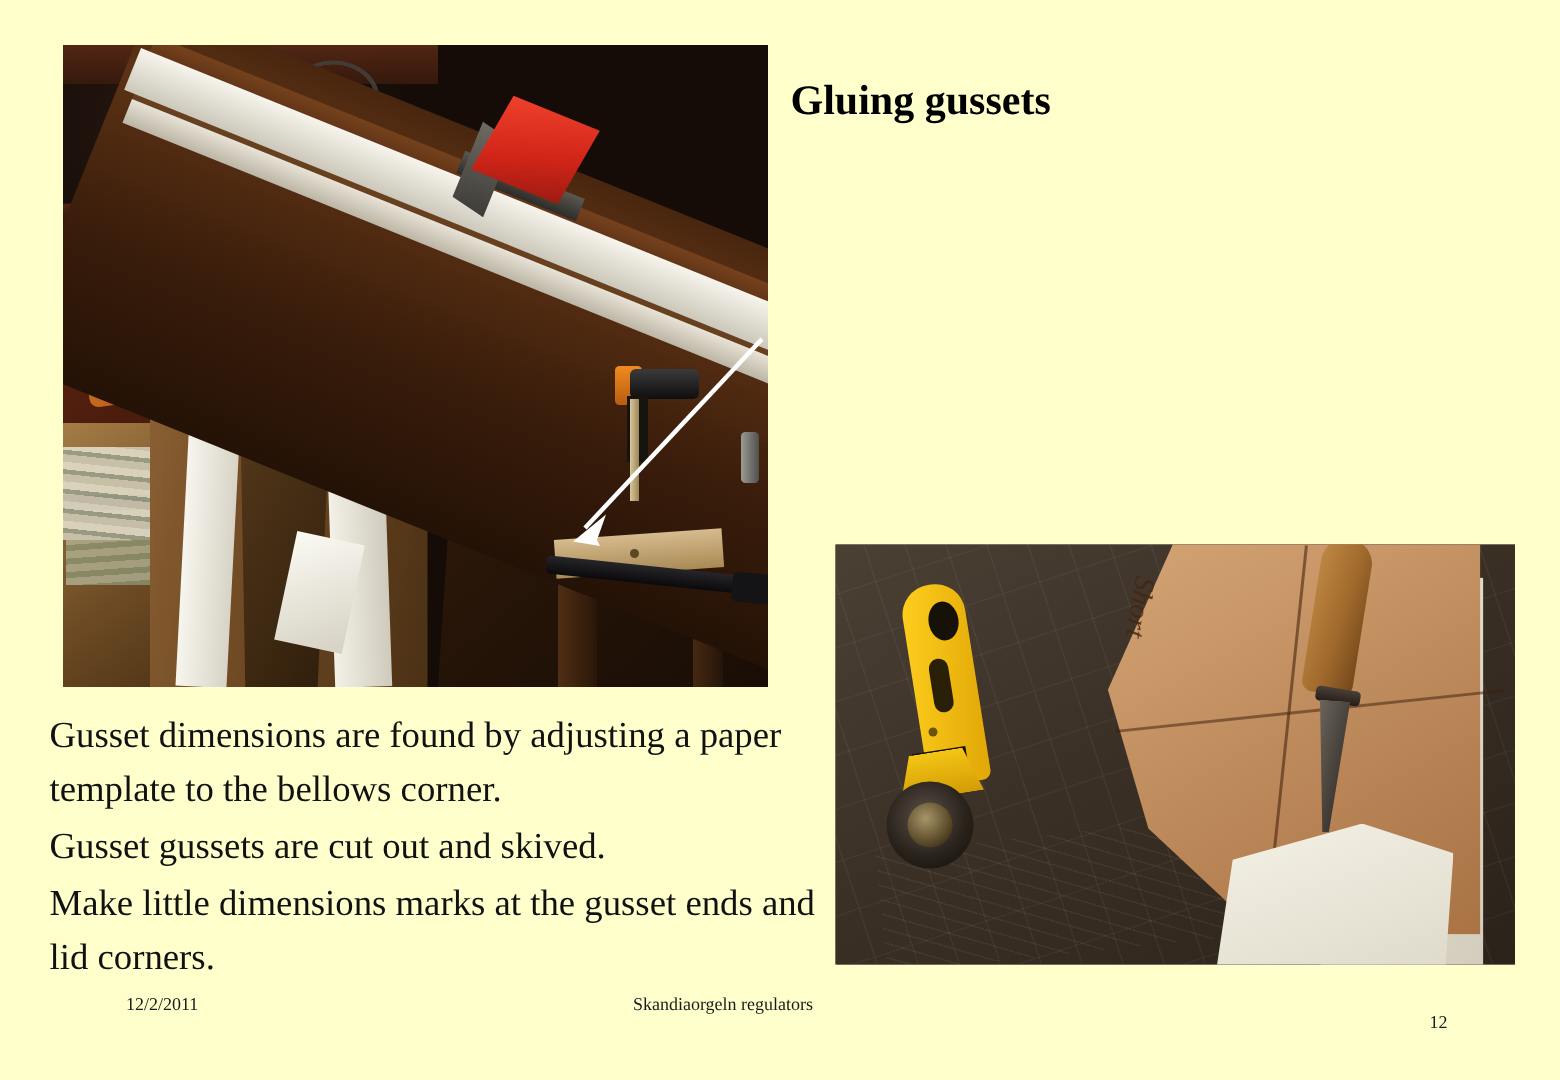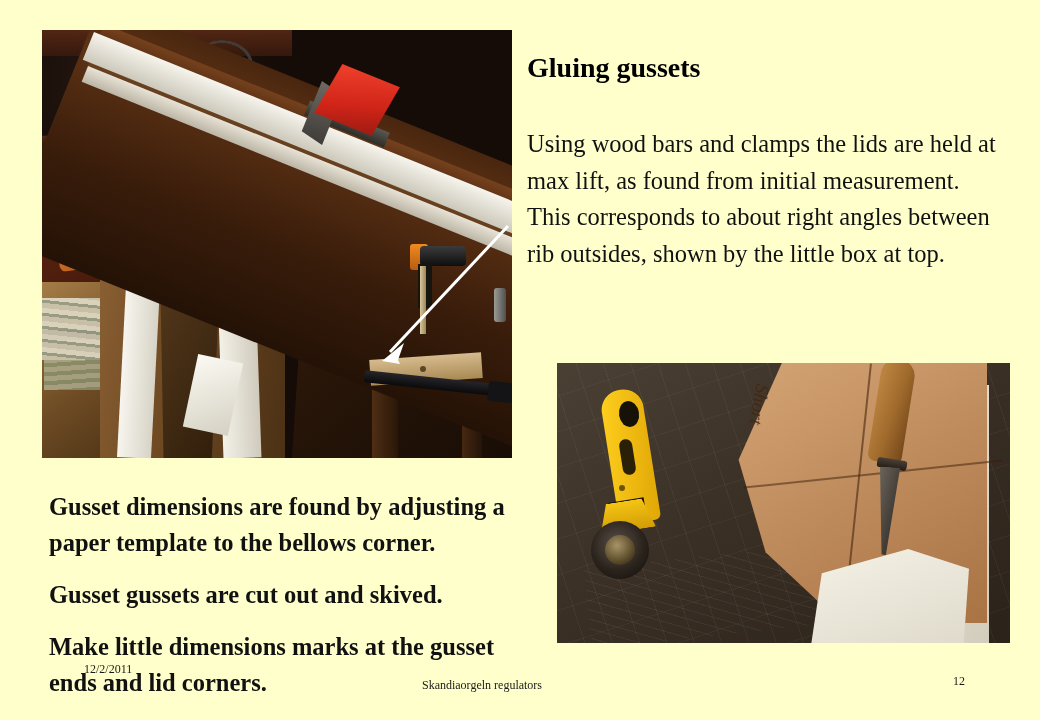--- a/index.html
+++ b/index.html
@@ -45,35 +45,35 @@
   }
   #lower-text {
     position: absolute;
     left: 33px;
     top: 473px;
     width: 520px;
     font-size: 24.5px;
     line-height: 36px;
     color: #111111;
   }
-  #lower-text p { margin: 16px; font-weight: bold; }
+  #lower-text p { margin: 0; }
   #lower-text p + p { margin-top: 2px; }
 
   
   .footer {
     position: absolute;
     left: 0;
     top: 662px;
     width: 1040px;
     height: 26px;
     font-size: 12px;
     color: #1a1a1a;
   }
   #footer-date  { position: absolute; left: 84px;  top: 0; }
-  #footer-title { position: absolute; left: 0; top: 16px; width: 964px; text-align: center; }
+  #footer-title { position: absolute; left: 0; top: 0; width: 964px; text-align: center; }
   #footer-page  { position: absolute; right: 75px; top: 12px; }
 
   
   .photo {
     position: absolute;
     overflow: hidden;
     background: #140a06;
   }
   #photo-bellows {
     left: 42px;  top: 30px;
@@ -502,21 +502,20 @@
     <div class="layer p2-blade"></div>
     <div class="layer p2-blade-hub"></div>
 
     <div class="layer p2-awl-handle"></div>
     <div class="layer p2-awl-ferrule"></div>
     <div class="layer p2-awl-blade"></div>
   </div>
 
   <div id="slide-title">Gluing gussets</div>
 
-  <div id="body-text">Using wood bars and clamps the lids are held at max lift, as found from initial measurement. This corresponds to about right angles between rib outsides, shown by the little box at top.</div>
 
   <div id="lower-text">
     <p>Gusset dimensions are found by adjusting a paper template to the bellows corner.</p>
     <p>Gusset gussets are cut out and skived.</p>
     <p>Make little dimensions marks at the gusset ends and lid corners.</p>
   </div>
 
   <div class="footer">
     <span id="footer-date">12/2/2011</span>
     <span id="footer-title">Skandiaorgeln regulators</span>

